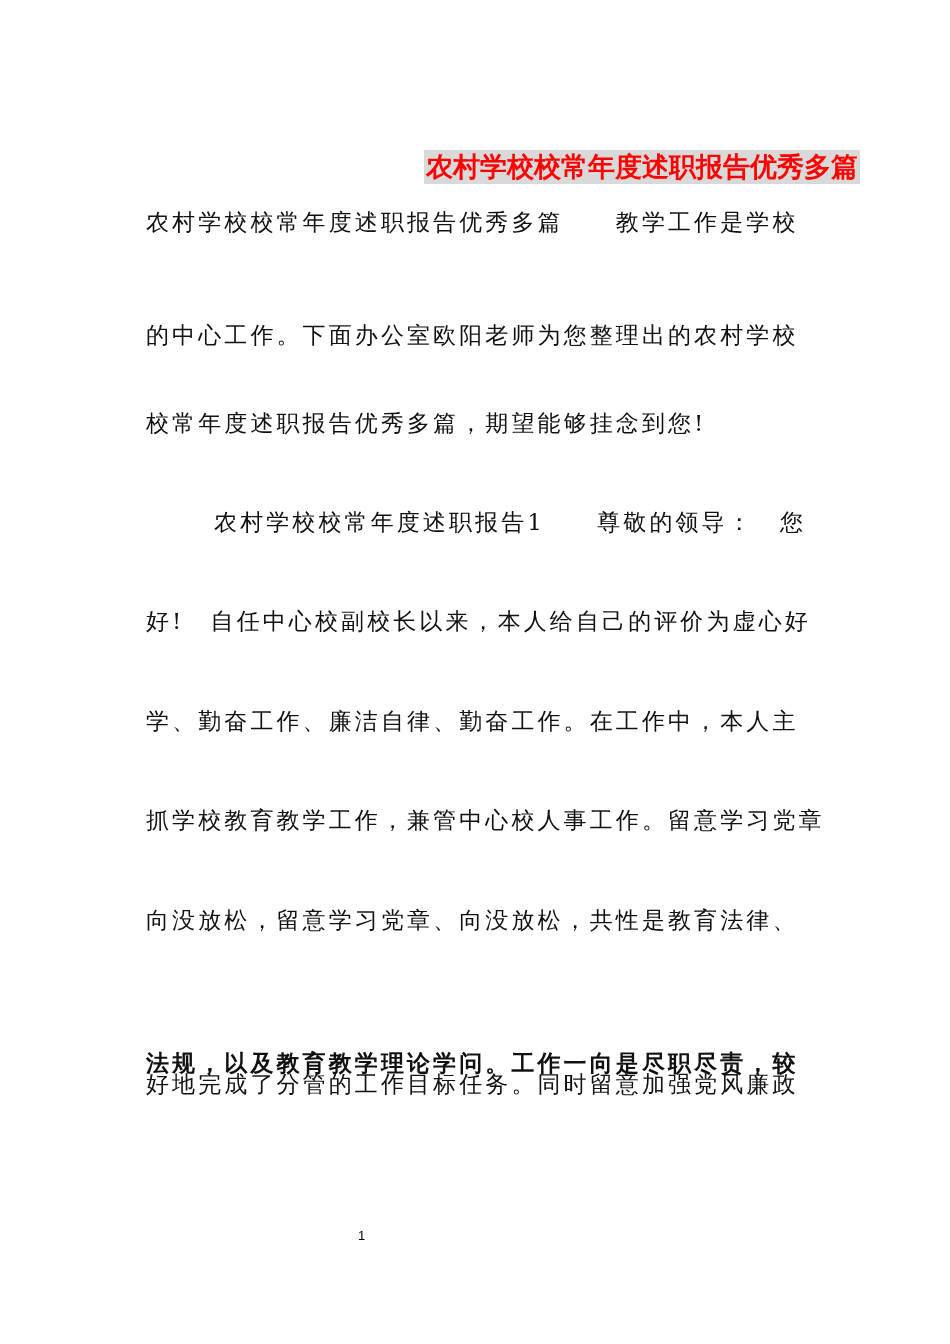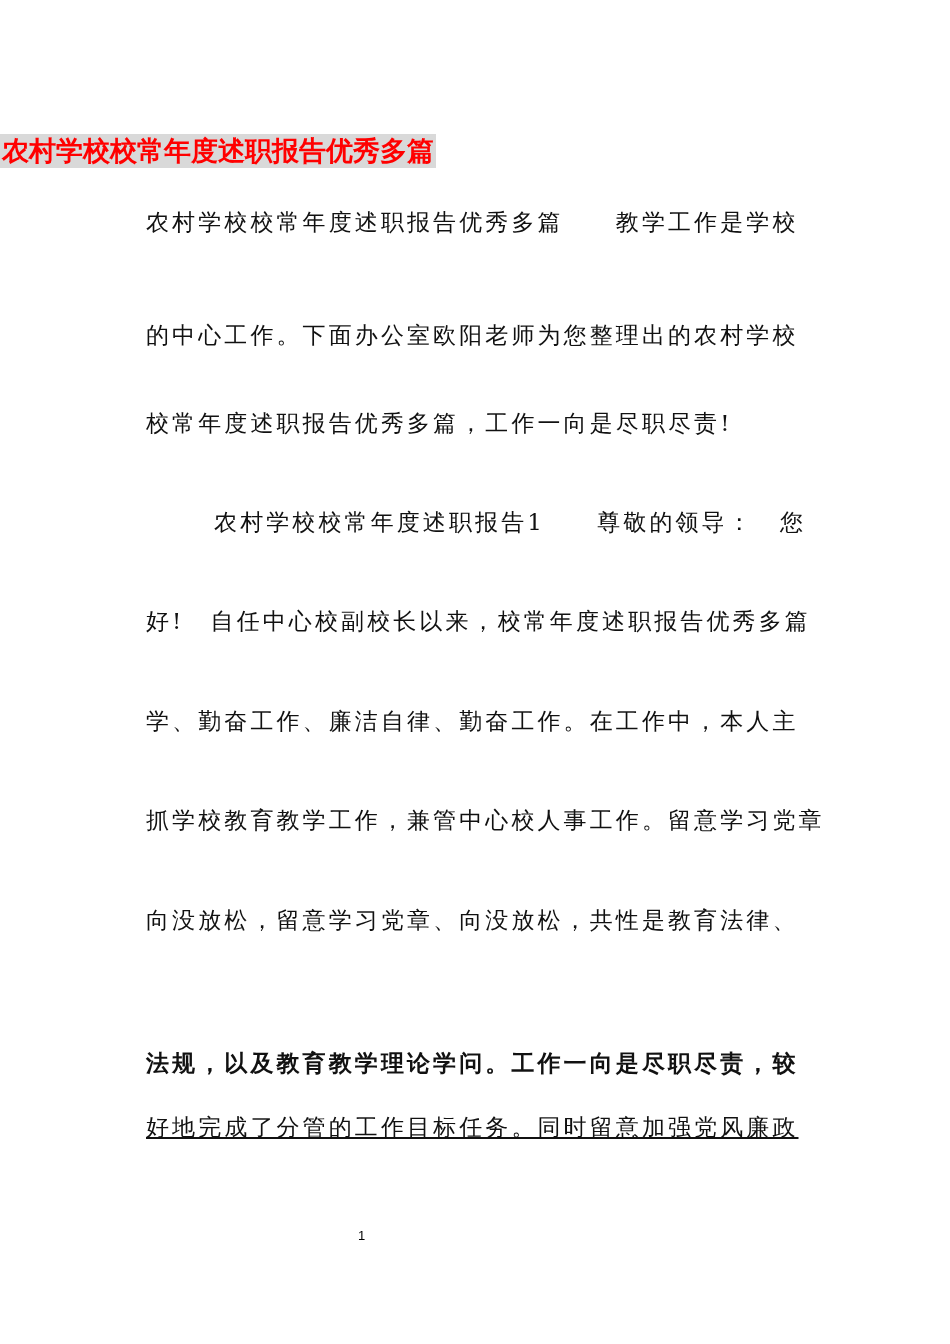--- a/index.html
+++ b/index.html
@@ -1,18 +1,18 @@
 <!DOCTYPE html>
 <html><head>
   <meta charset="utf-8">
   <style>
     html, body { margin: 0; padding: 0; background: #ffffff; }
     body { width: 950px; height: 1344px; position: relative; overflow: hidden; }
     .page { position: absolute; left: 0; top: 0; width: 950px; height: 1344px; background: #fff; }
-    .title-wrap { position: absolute; top: 134px; left: 0; width: 950px; text-align: left; }
+    .title-wrap { position: absolute; top: 150px; left: 0; width: 860px; text-align: right; }
     .title {
       display: inline-block;
       background: #d9d9d9;
       color: #ff0000;
       font-family: "DejaVu Sans", sans-serif;
       font-weight: bold;
       font-size: 27px;
       line-height: 34px;
       padding: 0 2px;
       letter-spacing: 0px;
@@ -46,24 +46,24 @@
 <body>
 
 <div class="page">
   <div class="title-wrap">
     <span class="title">农村学校校常年度述职报告优秀多篇</span>
   </div>
 
   <div class="body-text" style="top:0;">
     <div class="line" style="top:207px;">农村学校校常年度述职报告优秀多篇　　教学工作是学校</div>
     <div class="line" style="top:308px;margin-top:12px;">的中心工作。下面办公室欧阳老师为您整理出的农村学校</div>
-    <div class="line" style="top:408px;">校常年度述职报告优秀多篇，工作一向是尽职尽责!</div>
+    <div class="line" style="top:408px;">校常年度述职报告优秀多篇，期望能够挂念到您!</div>
     <div class="line" style="top:507px;text-align:right;">　　农村学校校常年度述职报告1　　尊敬的领导：　您</div>
-    <div class="line" style="top:606px;">好!　自任中心校副校长以来，校常年度述职报告优秀多篇</div>
+    <div class="line" style="top:606px;">好!　自任中心校副校长以来，本人给自己的评价为虚心好</div>
     <div class="line" style="top:706px;">学、勤奋工作、廉洁自律、勤奋工作。在工作中，本人主</div>
     <div class="line" style="top:805px;">抓学校教育教学工作，兼管中心校人事工作。留意学习党章</div>
     <div class="line" style="top:905px;">向没放松，留意学习党章、向没放松，共性是教育法律、</div>
     <div class="line" style="top:1048px;font-weight:bold;">法规，以及教育教学理论学问。工作一向是尽职尽责，较</div>
-    <div class="line" style="top:1112px;text-decoration:underline;">好地完成了分管的工作目标任务。同时留意加强党风廉政</div>
+    <div class="line" style="top:1069px;">好地完成了分管的工作目标任务。同时留意加强党风廉政</div>
   </div>
 
   <div class="footer-num">1</div>
 </div>
 
 </body></html>

